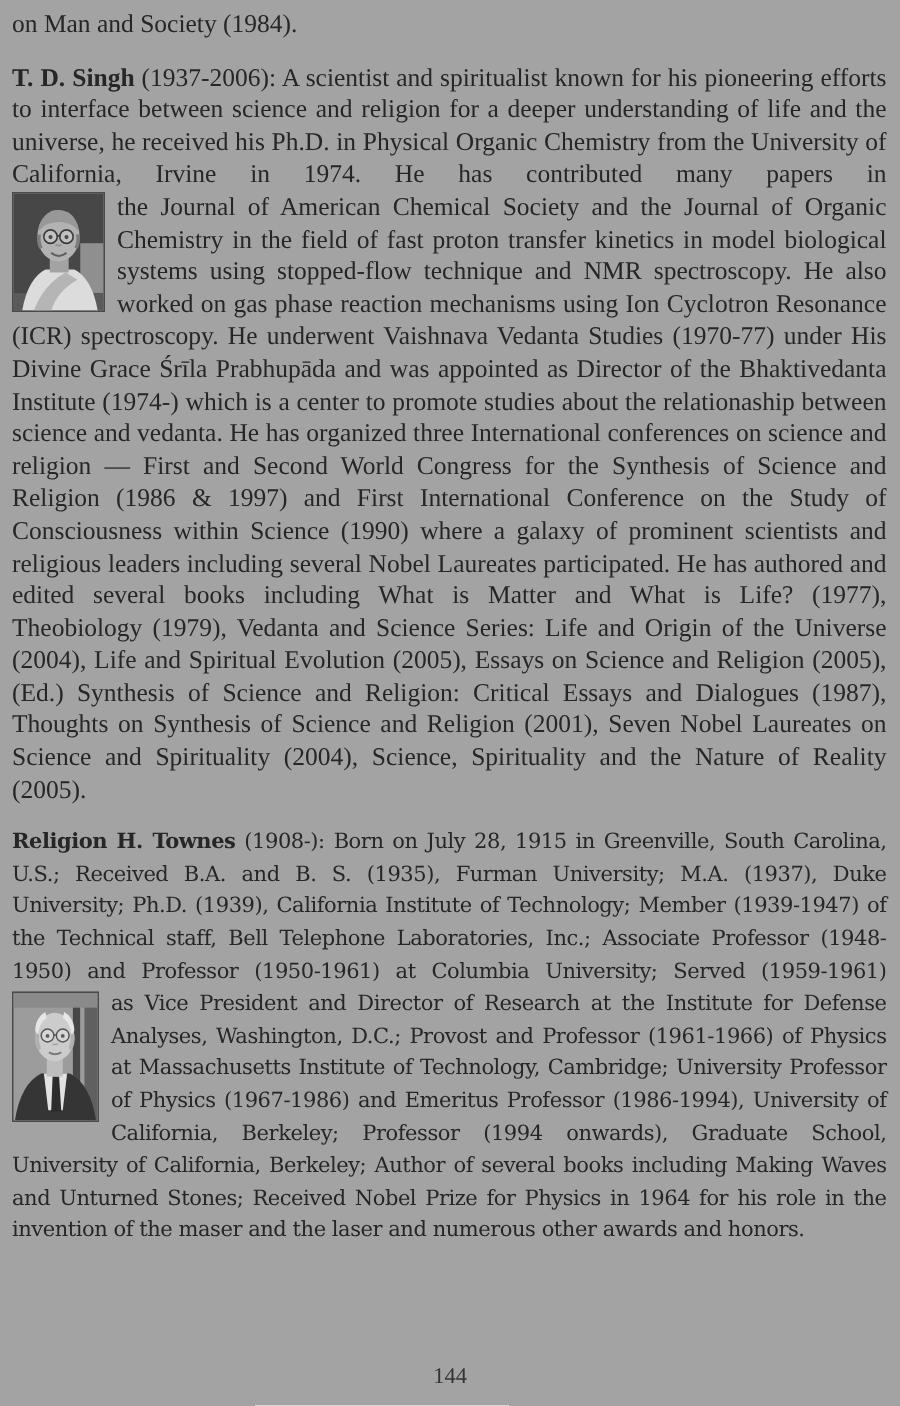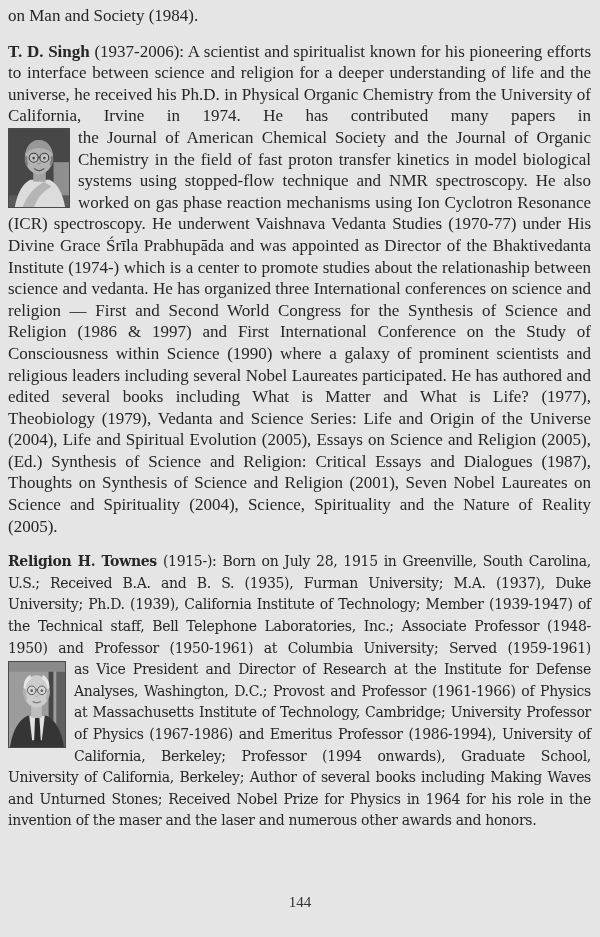--- a/index.html
+++ b/index.html
@@ -2,21 +2,21 @@
 <html><head>
 <meta charset="utf-8">
 <style>
   html, body { margin: 0; padding: 0; background: #ffffff; }
   .page {
     position: relative;
     width: 600px;
     height: 937px;
     box-sizing: border-box;
     padding: 5px 9px 0 8px;
-    background: #e5e5e5;
+    background: #a3a3a3;
     color: #262626;
     overflow: hidden;
   }
   p { margin: 0; }
   .serif1 {
     font-family: "Liberation Serif", serif;
     font-size: 17px;
     line-height: 21.6px;
   }
   .serif2 {
@@ -44,21 +44,21 @@
     border: 1px solid #4a4a4a;
     box-sizing: border-box;
     background: #888;
   }
   .photo-singh { width: 62px; height: 80px; margin: 1px 8px 3px 0; }
   .photo-townes { width: 58px; height: 87px; margin: 2px 8px 4px 0; }
   .pageno {
     position: absolute;
     left: 0;
     right: 0;
-    bottom: 26px;
+    bottom: 10px;
     text-align: center;
     font-family: "Liberation Serif", serif;
     font-size: 15px;
     color: #333333;
   }
 </style>
 </head>
 <body>
 
 <div class="page">
@@ -93,21 +93,21 @@
           <path d="M29 35 q2 1.6 4 0" stroke="#8e8e8e" stroke-width="1" fill="none"></path>
         </svg>
       </span>
       <span>the Journal of American Chemical Society and the Journal of Organic Chemistry in the field of fast proton transfer kinetics in model biological systems using stopped-flow technique and NMR spectroscopy. He also worked on gas phase reaction mechanisms using Ion Cyclotron Resonance (ICR) spectroscopy. He underwent Vaishnava Vedanta Studies (1970-77) under His Divine Grace Śrīla Prabhupāda and was appointed as Director of the Bhaktivedanta Institute (1974-) which is a center to promote studies about the relationaship between science and vedanta. He has organized three International conferences on science and religion — First and Second World Congress for the Synthesis of Science and Religion (1986 &amp; 1997) and First International Conference on the Study of Consciousness within Science (1990) where a galaxy of prominent scientists and religious leaders including several Nobel Laureates participated. He has authored and edited several books including What is Matter and What is Life? (1977), Theobiology (1979), Vedanta and Science Series: Life and Origin of the Universe (2004), Life and Spiritual Evolution (2005), Essays on Science and Religion (2005), (Ed.) Synthesis of Science and Religion: Critical Essays and Dialogues (1987), Thoughts on Synthesis of Science and Religion (2001), Seven Nobel Laureates on Science and Spirituality (2004), Science, Spirituality and the Nature of Reality (2005).</span>
     </p>
   </section>
 
   <section class="entry">
     <p class="serif2 head">
       <b class="entry-name">Religion H. Townes</b>
-      <span>(1915-):</span>
+      <span>(1908-):</span>
       <span>Born on July 28, 1915 in Greenville, South Carolina, U.S.; Received B.A. and B. S. (1935), Furman University; M.A. (1937), Duke University; Ph.D. (1939), California Institute of Technology; Member (1939-1947) of the Technical staff, Bell Telephone Laboratories, Inc.; Associate Professor (1948-1950) and Professor (1950-1961) at Columbia University; Served (1959-1961)</span>
     </p>
     <p class="serif2 body">
       <span class="photo photo-townes">
         <svg viewBox="0 0 58 87" preserveAspectRatio="none" aria-hidden="true">
           <rect x="0" y="0" width="58" height="87" fill="#9c9c9c"></rect>
           <rect x="41" y="0" width="5" height="62" fill="#474747"></rect>
           <rect x="49" y="0" width="9" height="87" fill="#606060"></rect>
           <rect x="0" y="0" width="58" height="10" fill="#8a8a8a"></rect>
           <path d="M1 87 Q5 62 19 55 L39 55 Q53 62 57 87 Z" fill="#353535"></path>

